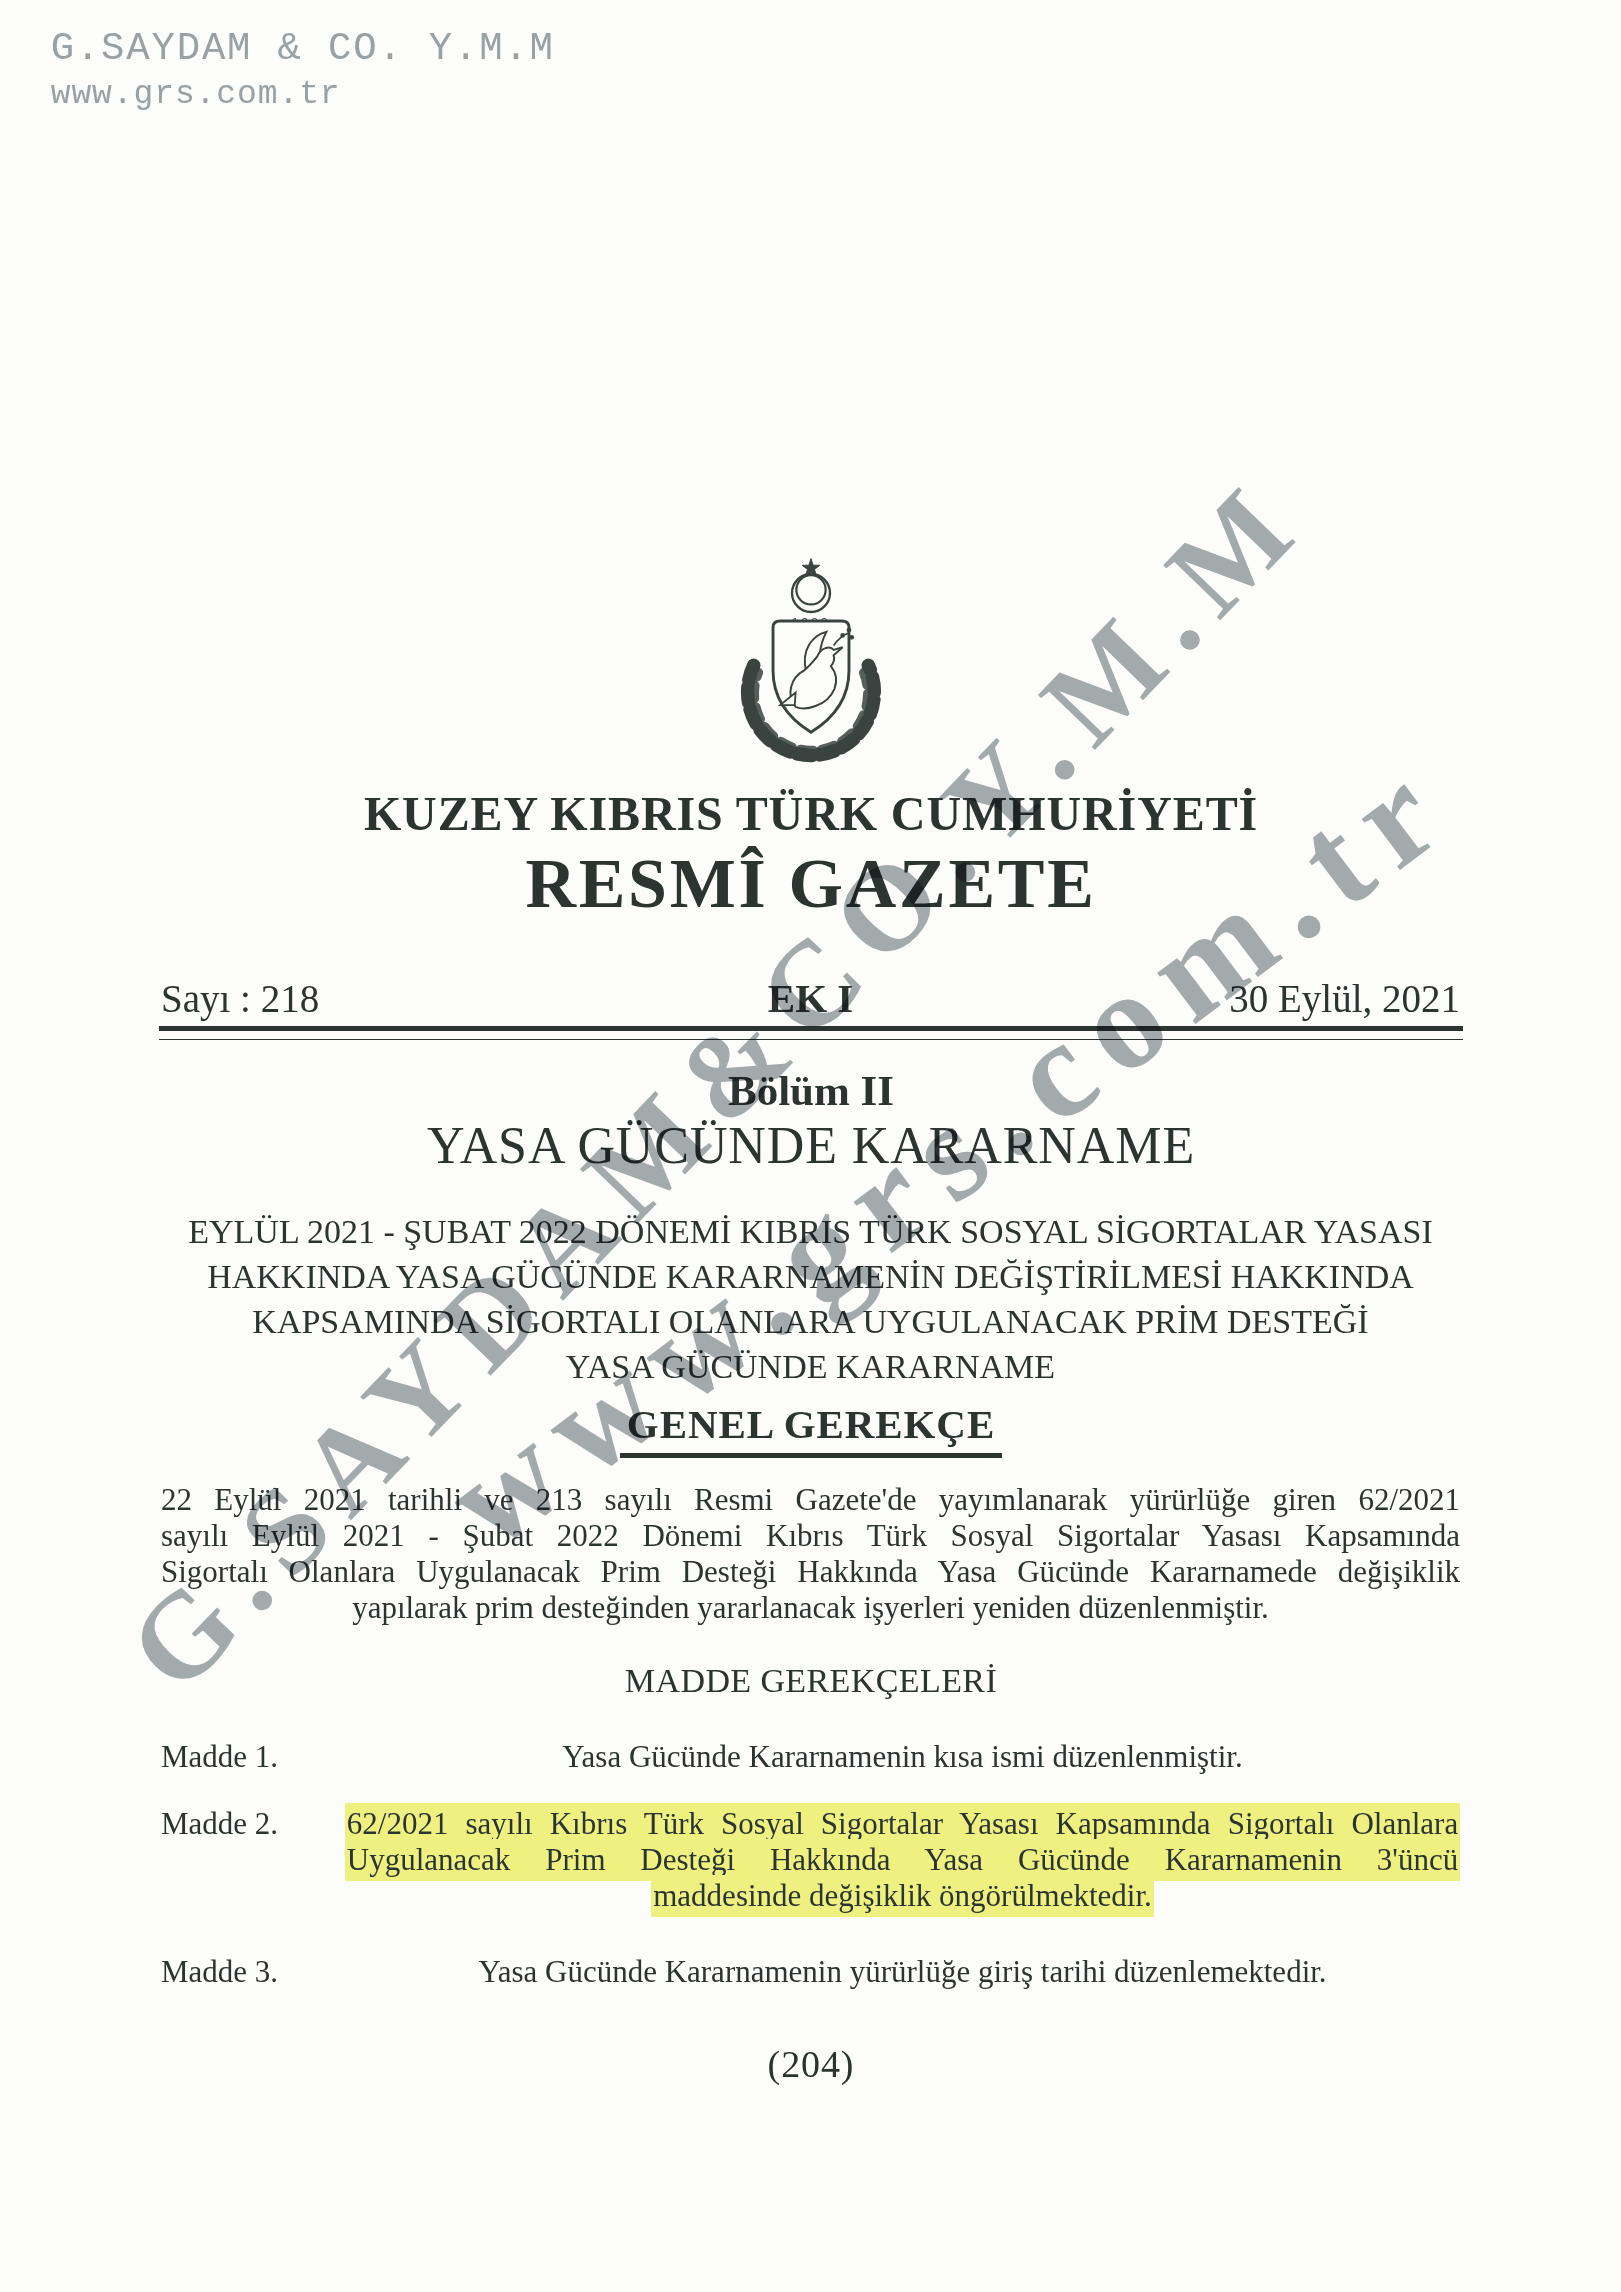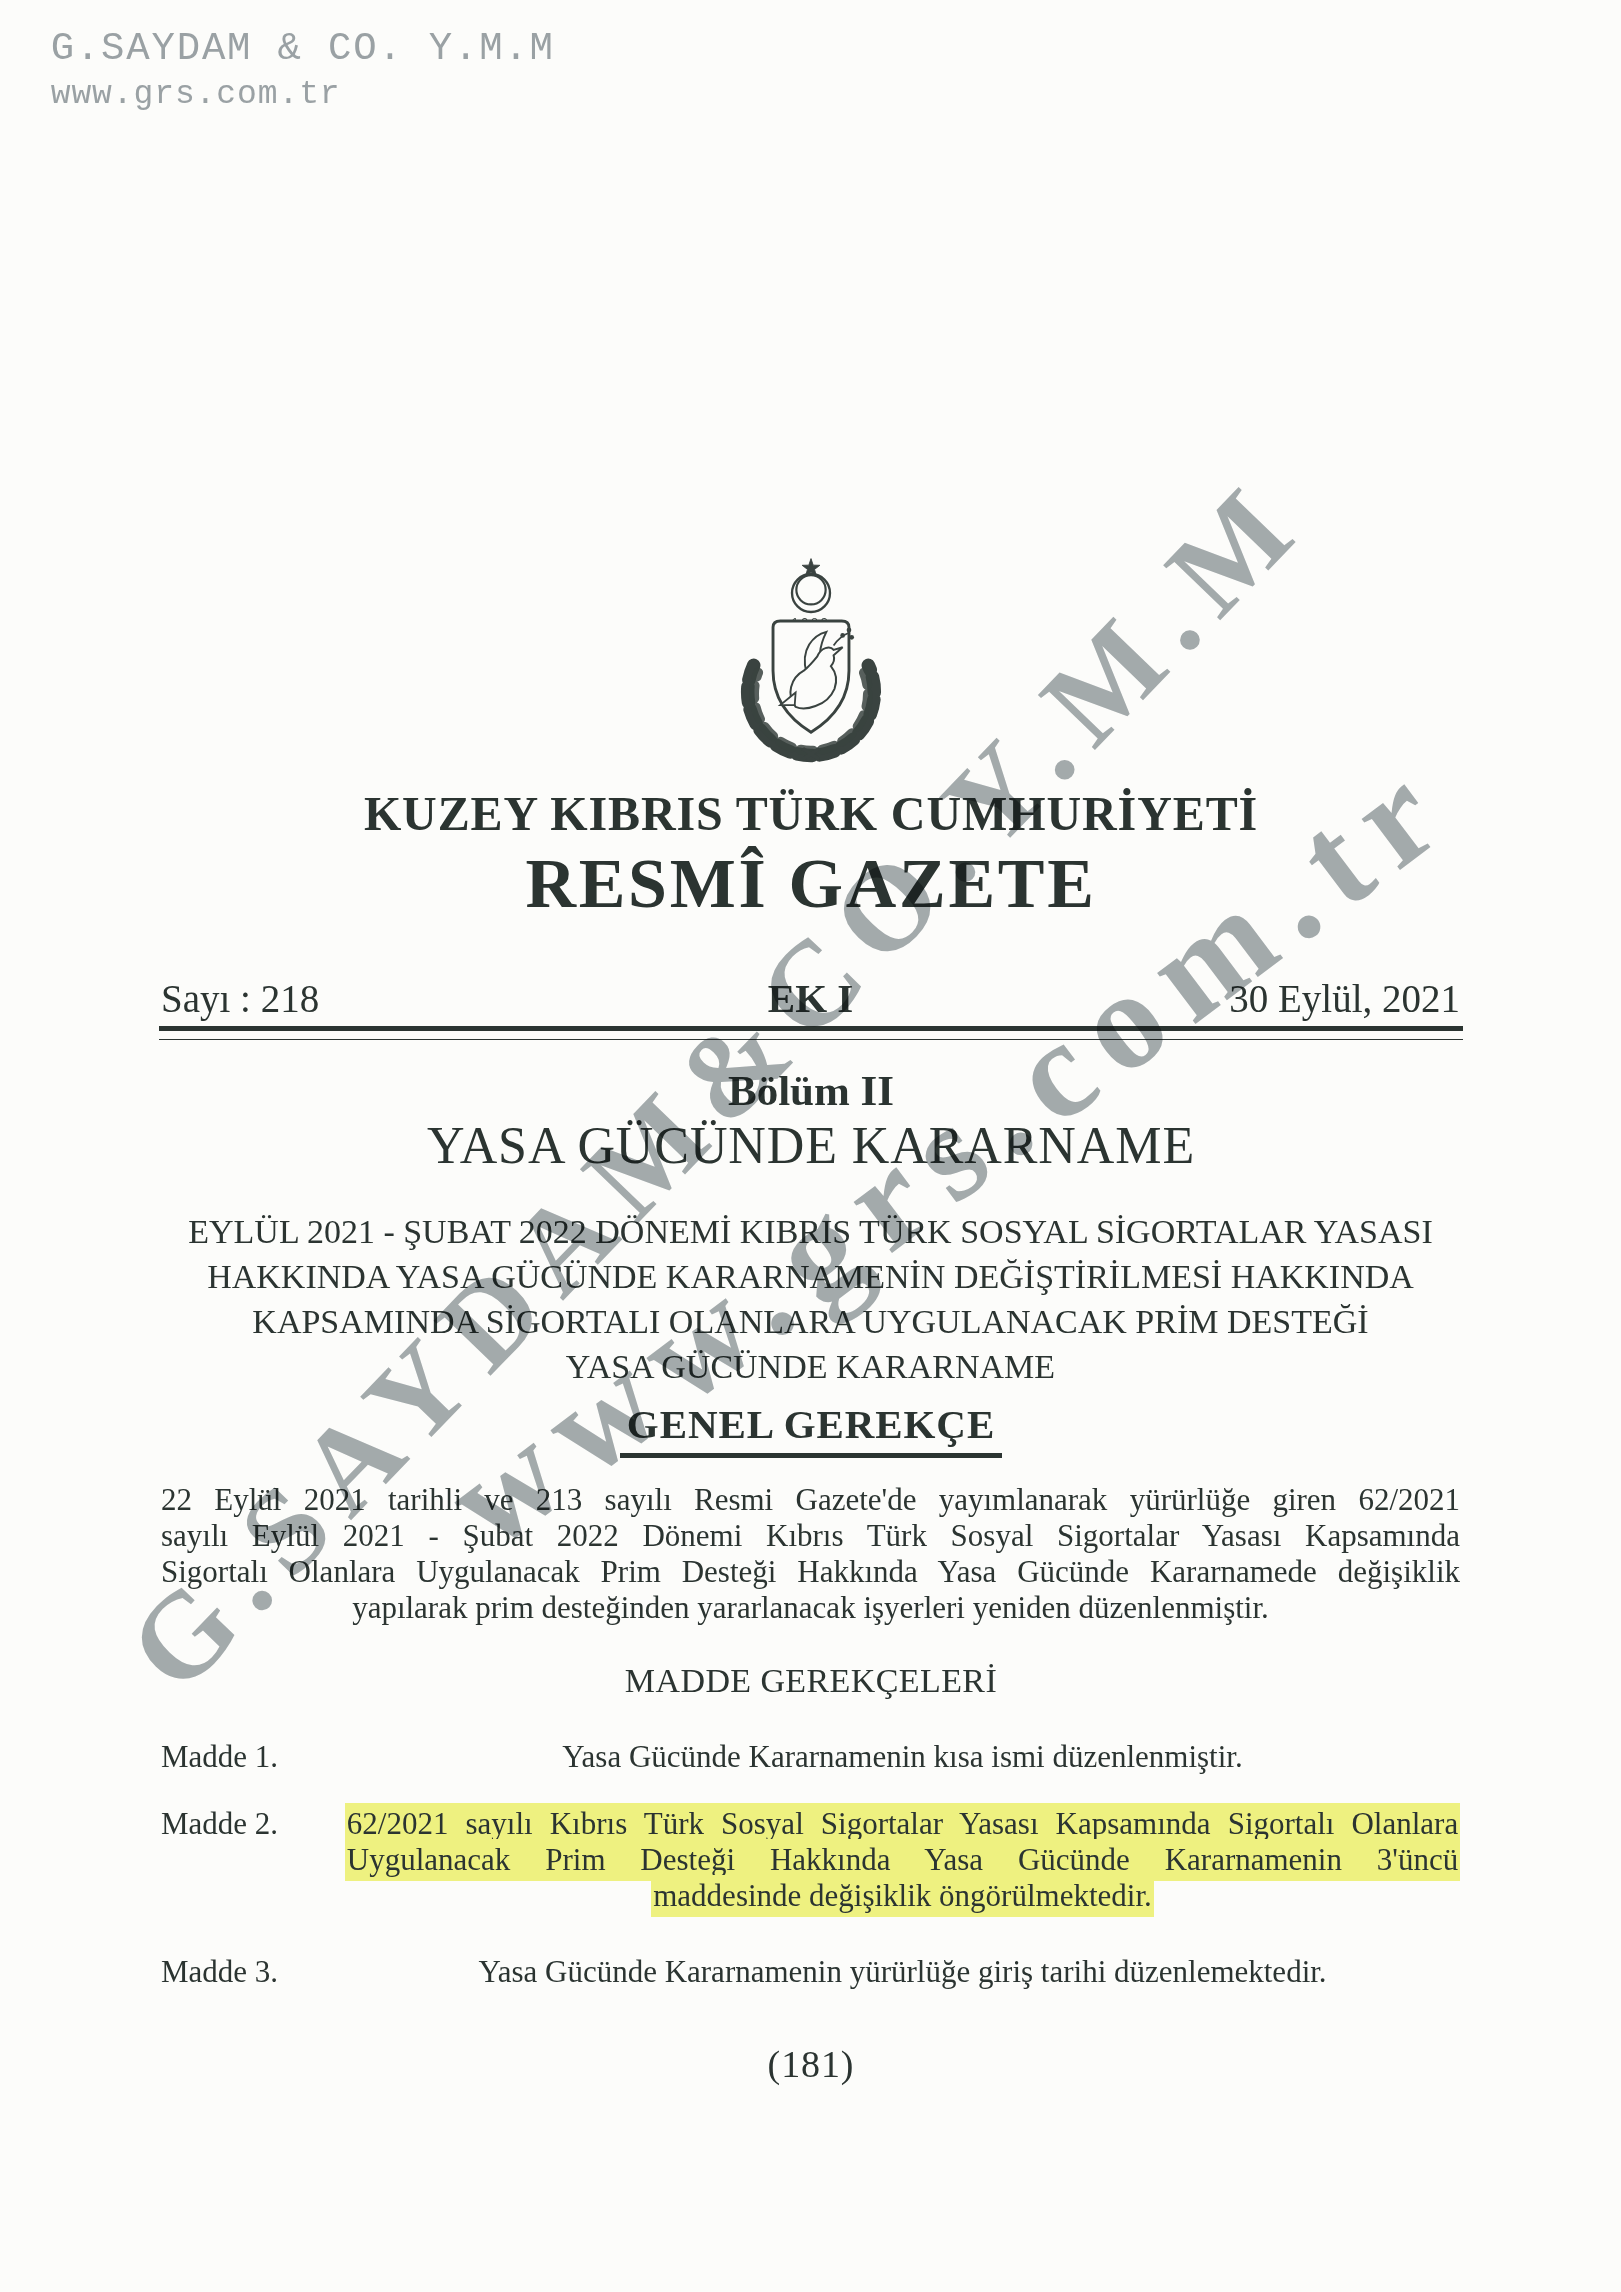--- a/index.html
+++ b/index.html
@@ -166,16 +166,16 @@
       <span class="jline" style="display:block;"><span class="hl">Uygulanacak Prim Desteği Hakkında Yasa Gücünde Kararnamenin 3'üncü</span></span>
       <span class="lline" style="display:block;"><span class="hl">maddesinde değişiklik öngörülmektedir.</span></span>
     </span>
   </div>
 
   <div class="article a3">
     <span class="label">Madde 3.</span>
     <span class="atext lline">Yasa Gücünde Kararnamenin yürürlüğe giriş tarihi düzenlemektedir.</span>
   </div>
 
-  <div class="center-line pagenum">(181)</div>
+  <div class="center-line pagenum">(204)</div>
 
 </div>
 
 
 </body></html>

